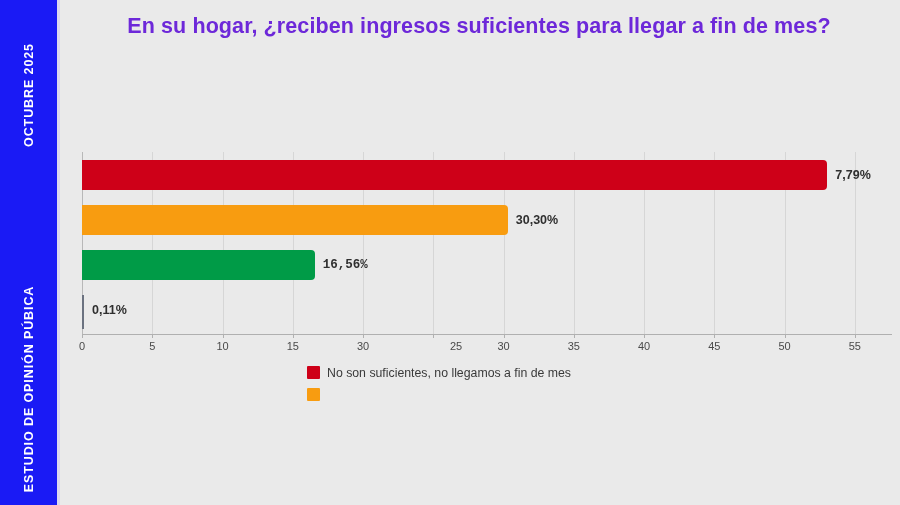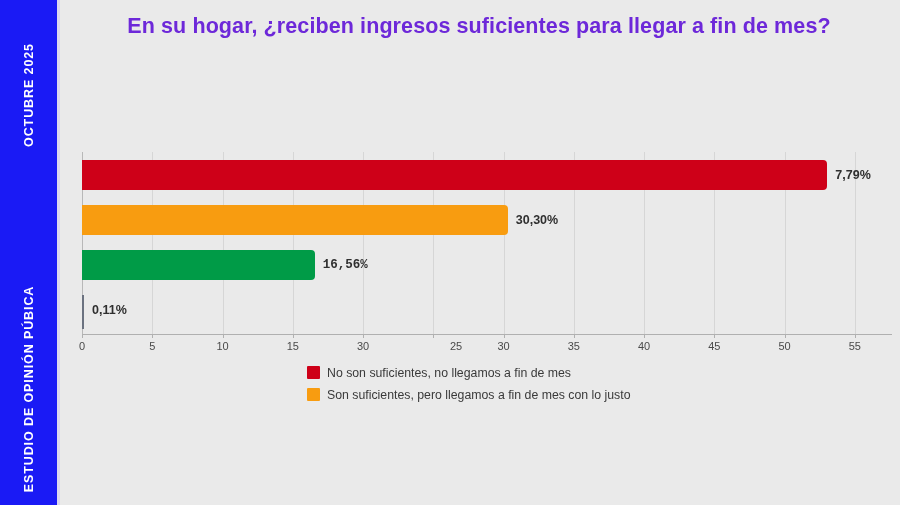--- a/index.html
+++ b/index.html
@@ -227,17 +227,16 @@
       <div class="axis-label" style="left: 854.87px;">55</div>
     </div>
 
   <div class="legend" id="legend">
       <div class="legend-row">
         <span class="legend-swatch" style="background: rgb(206, 0, 24);"></span>
         <span class="legend-label">No son suficientes, no llegamos a fin de mes</span>
       </div>
       <div class="legend-row">
         <span class="legend-swatch" style="background: rgb(248, 156, 16);"></span>
-        <span class="legend-label">Son suficientes, pero llegamos a fin de mes con lo justo</span>
       </div>
     </div>
 
 </div>
 
 </body></html>

